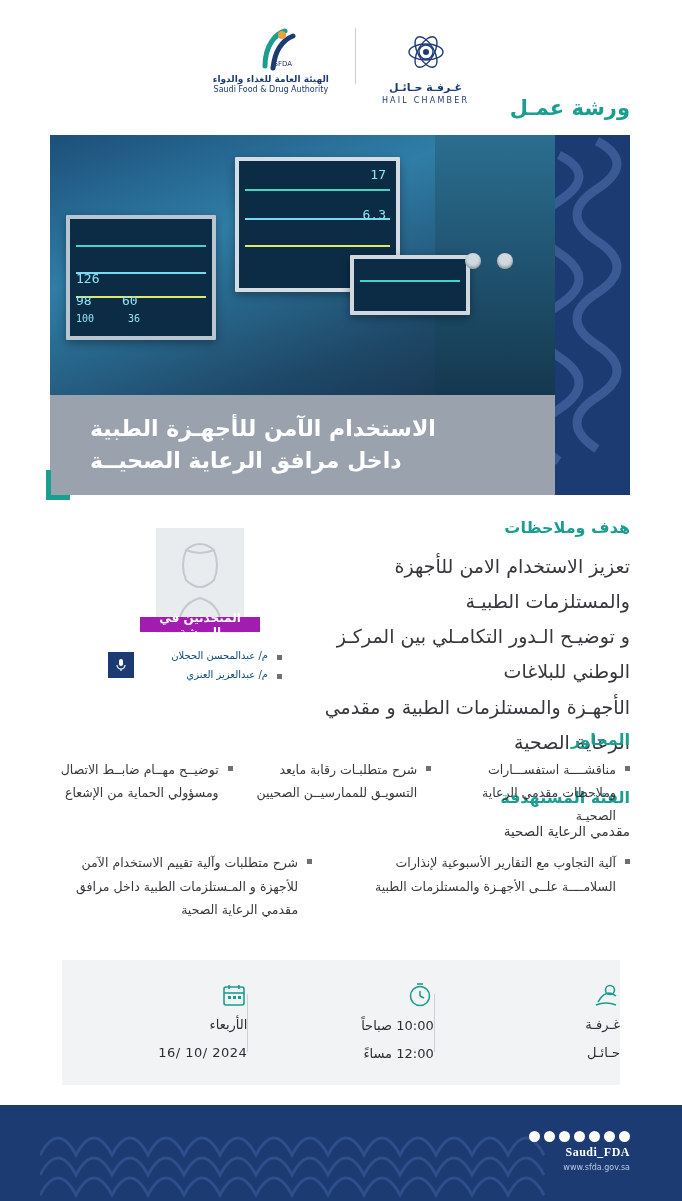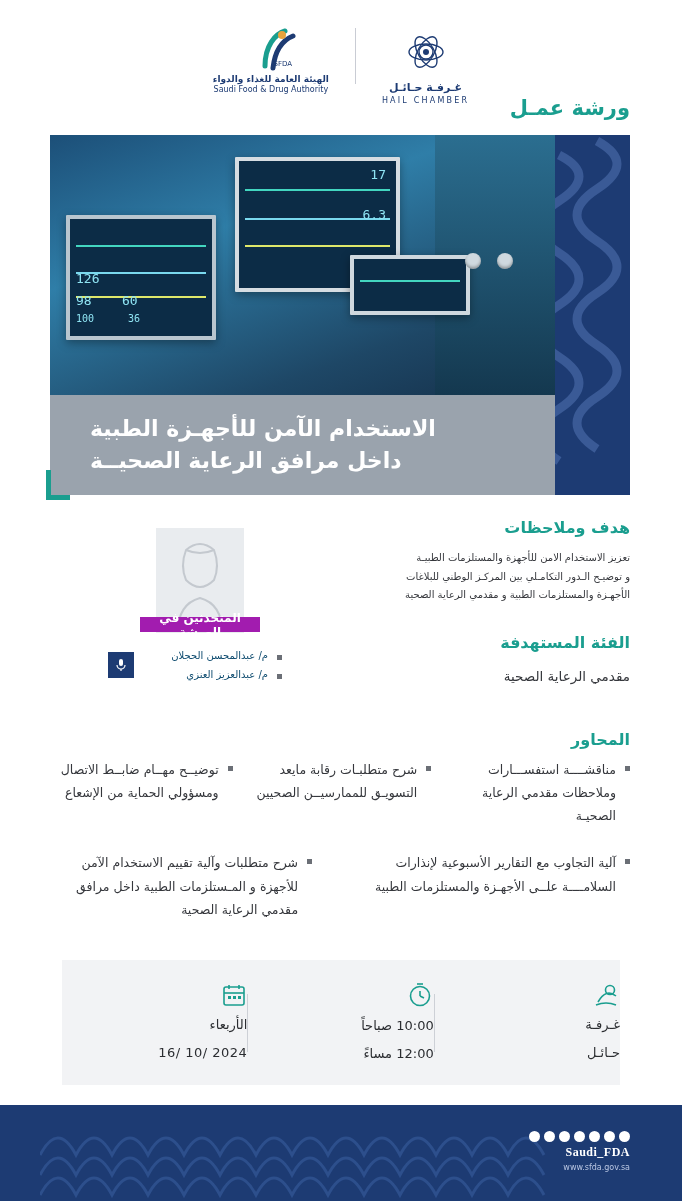--- a/index.html
+++ b/index.html
@@ -117,21 +117,21 @@
   
   .sec-title {
     color: #1a9e8f; font-size: 16px; font-weight: bold;
     letter-spacing: 1.5px; text-align: right;
   }
   .body-right {
     position: absolute; right: 52px; top: 518px; width: 340px;
     text-align: right;
   }
   .goal-body {
-    margin-top: 12px; color: #35373c; font-size: 10px; line-height: 1.85;
+    margin-top: 12px; color: #35373c; font-size: 19px; line-height: 1.85;
     letter-spacing: .4px;
   }
   .audience { margin-top: 28px; }
   .audience-body {
     margin-top: 12px; color: #35373c; font-size: 13.5px; line-height: 1.8;
   }
 
   
   .speaker {
     position: absolute; left: 100px; top: 528px; width: 200px;

